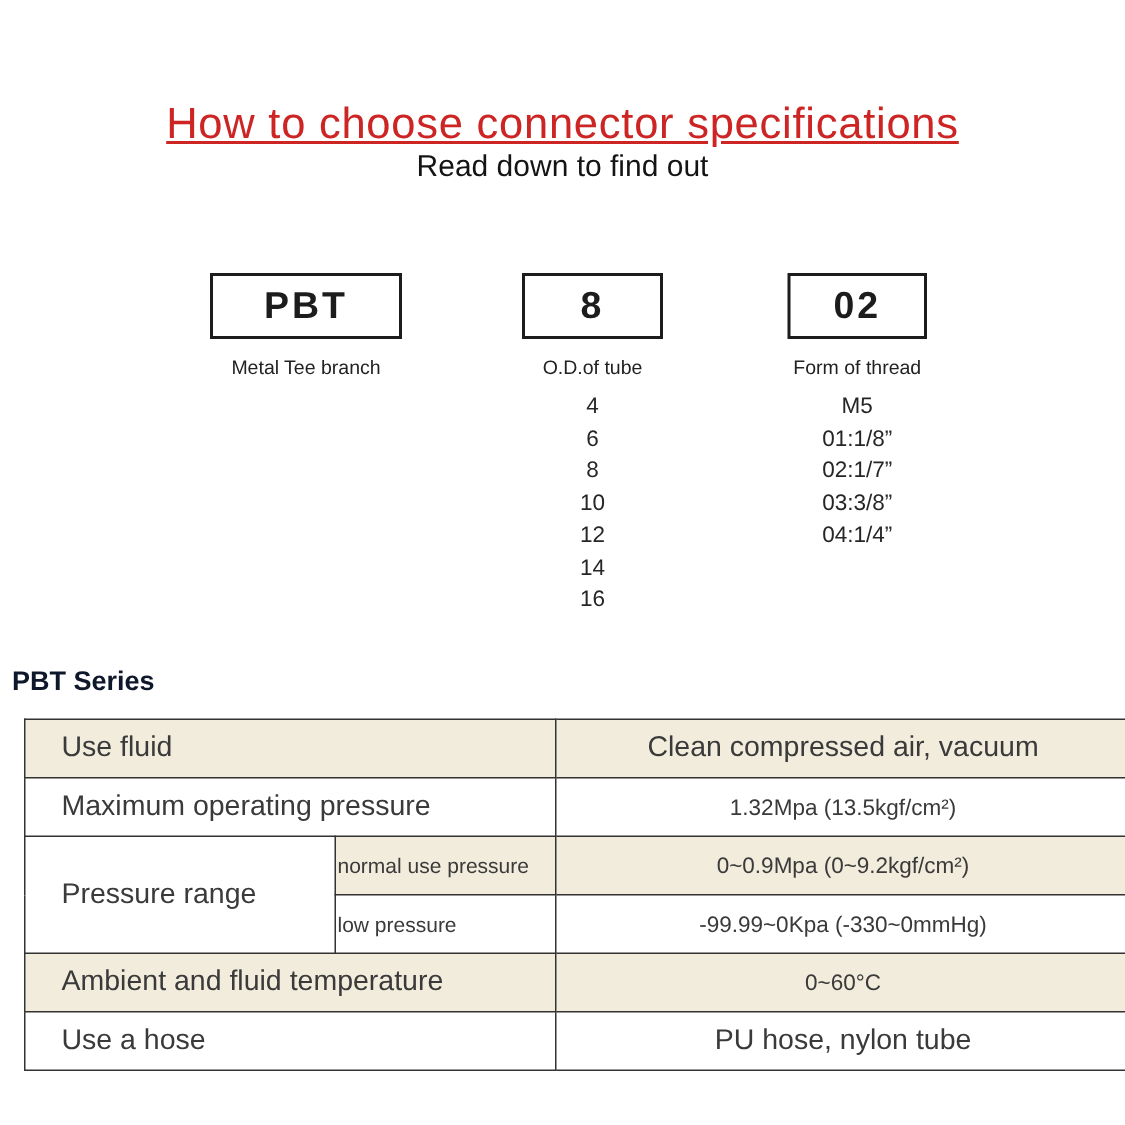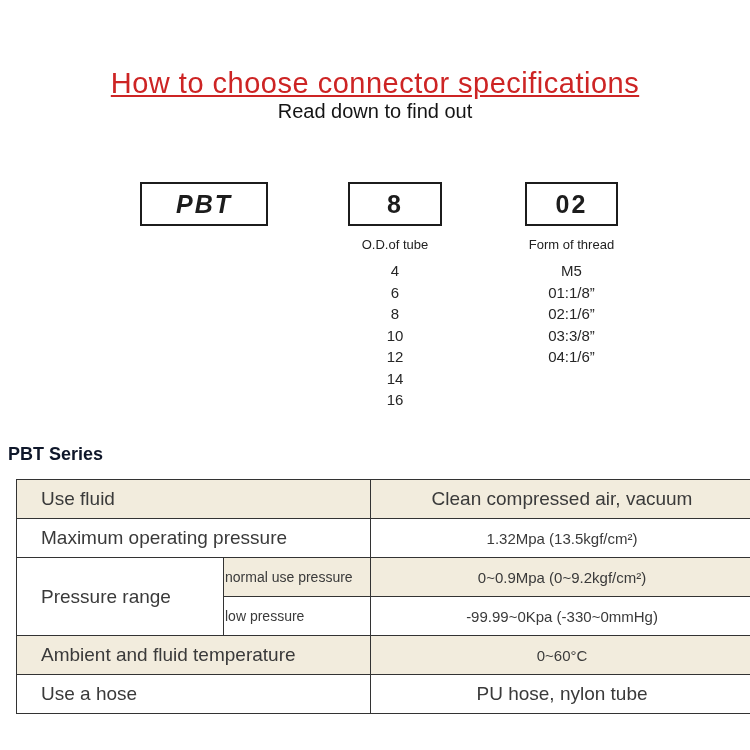--- a/index.html
+++ b/index.html
@@ -31,21 +31,21 @@
 
   .codebox {
     box-sizing: border-box;
     margin: 0 auto;
     height: 44px;
     border: 2px solid #1c1c1c;
     background: #fff;
     display: flex; align-items: center; justify-content: center;
     font-size: 25px; font-weight: 700; color: #1c1c1c; letter-spacing: 2px;
   }
-  .col-1 .codebox { width: 128px; font-style: italic; }
+  .col-1 .codebox { width: 128px; }
   .col-2 .codebox { width: 94px; }
   .col-3 .codebox { width: 93px; }
 
   .collabel {
     margin-top: 11px;
     font-size: 13px; color: #222;
   }
   .options {
     margin-top: 8px;
     font-size: 15px; line-height: 21.5px; color: #262626;
@@ -83,20 +83,21 @@
 
 <div class="page">
 
   <h1 class="title">How to choose connector specifications</h1>
   <div class="subtitle">Read down to find out</div>
 
   <div class="col col-1">
     <div class="codebox">
       <span>PBT</span>
     </div>
+    <div class="collabel">Metal Tee branch</div>
   </div>
 
   <div class="col col-2">
     <div class="codebox">
       <span>8</span>
     </div>
     <div class="collabel">O.D.of tube</div>
     <div class="options">
       <div>4</div>
       <div>6</div>
@@ -109,23 +110,23 @@
   </div>
 
   <div class="col col-3">
     <div class="codebox">
       <span>02</span>
     </div>
     <div class="collabel">Form of thread</div>
     <div class="options">
       <div>M5</div>
       <div>01:1/8”</div>
-      <div>02:1/6”</div>
+      <div>02:1/7”</div>
       <div>03:3/8”</div>
-      <div>04:1/6”</div>
+      <div>04:1/4”</div>
     </div>
   </div>
 
   <div class="series-heading">PBT Series</div>
 
   <table class="spec">
     <colgroup>
       <col style="width:207px">
       <col style="width:147px">
       <col style="width:383px">

